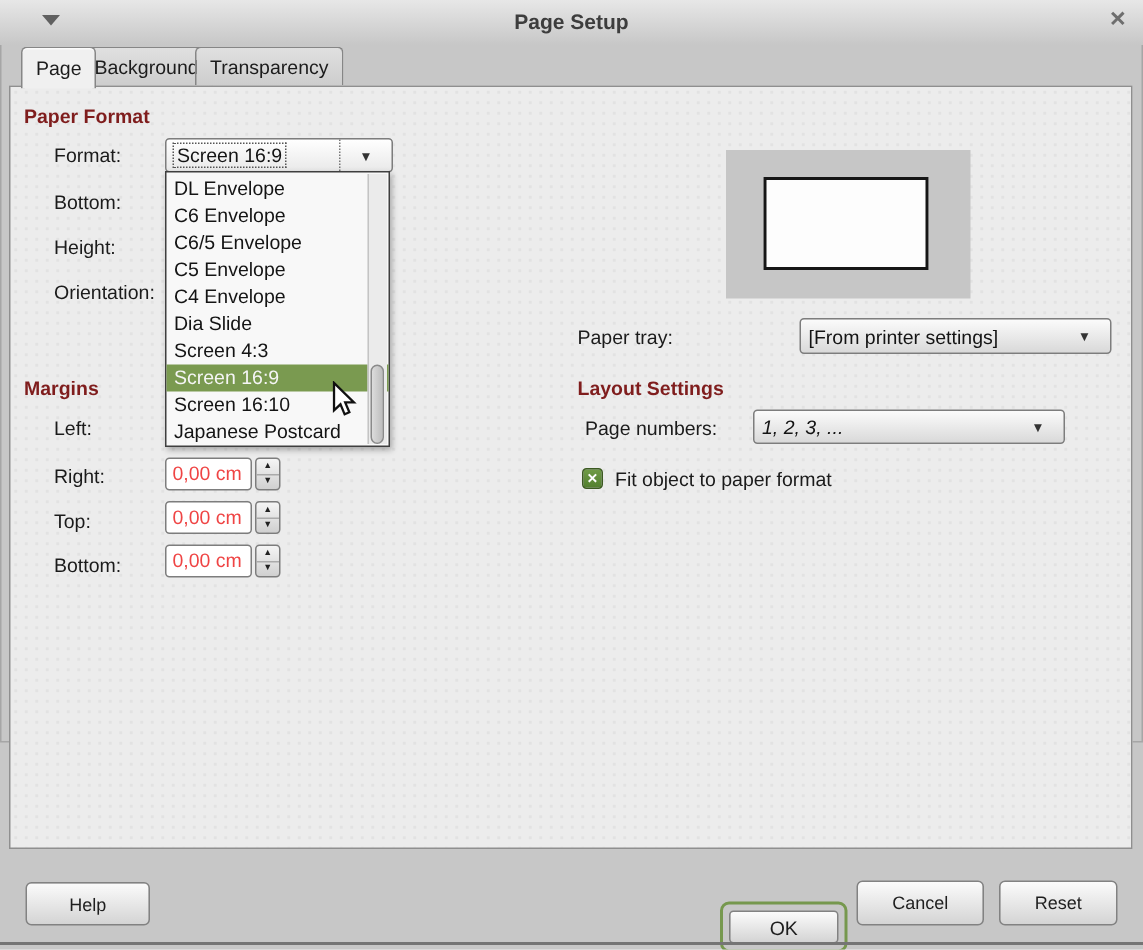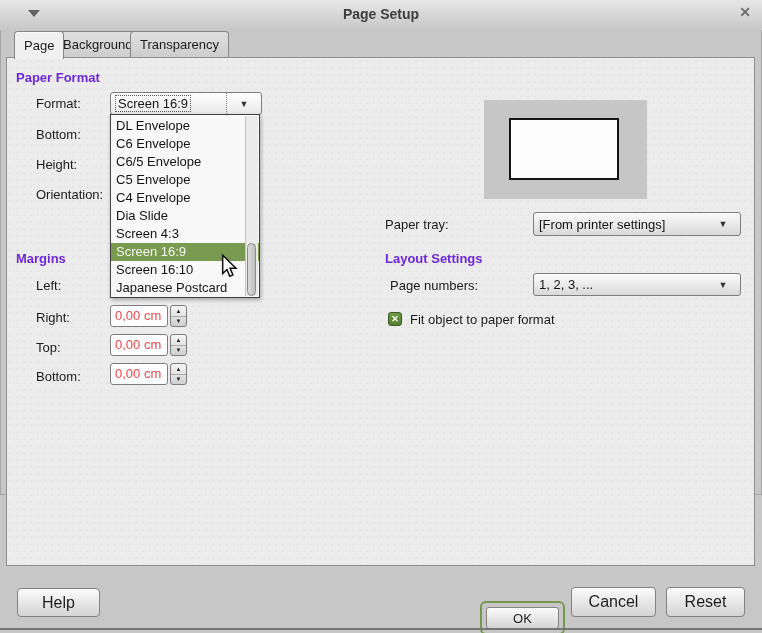--- a/index.html
+++ b/index.html
@@ -6,40 +6,40 @@
   body{width:762px;height:633px;overflow:hidden;font-family:"Liberation Sans",sans-serif;background:#c7c7c7;}
   .window{position:relative;width:762px;height:495px;background:#c7c7c7;box-shadow:inset 0 0 0 1px #a6a6a6;}
   .titlebar{position:absolute;left:0;top:0;right:0;height:30px;background:linear-gradient(#e7e7e7,#c7c7c7);}
   .window-title{position:absolute;left:0;top:6px;width:100%;text-align:center;font-size:14px;font-weight:bold;color:#3d3d3d;}
   .menu-tri{position:absolute;left:28px;top:10px;width:0;height:0;border-left:6px solid transparent;border-right:6px solid transparent;border-top:7px solid #606060;}
   .close-x{position:absolute;right:11px;top:4px;font-size:14px;font-weight:bold;color:#6e6e6e;cursor:default;}
   .tab{position:absolute;top:31px;height:26px;box-sizing:border-box;border:1px solid #868686;border-bottom:none;border-radius:4px 4px 0 0;background:linear-gradient(#e0e0e0,#cdcdcd);font-size:13px;color:#1c1c1c;display:flex;align-items:center;padding:0 9px;}
   .tab.active{background:#f0f0f0;height:28px;z-index:6;box-shadow:inset 0 1px 0 #fbfbfb;}
   .panel{position:absolute;left:6px;top:57px;width:749px;height:509px;box-sizing:border-box;background:#ececec;border:1px solid #8f8f8f;background-image:radial-gradient(#e2e2e2 1px,transparent 1px);background-size:7px 7px;}
   .lbl{position:absolute;font-size:13px;color:#1b1b1b;white-space:nowrap;}
-  .bold{font-weight:bold;color:#6d28d9;}
+  .bold{font-weight:bold;color:#7f1d1d;}
   .combo{position:absolute;display:flex;align-items:stretch;box-sizing:border-box;border:1px solid #7d7d7d;border-radius:3px;background:linear-gradient(#fbfbfb,#d9d9d9);font-size:13px;color:#141414;}
   .combo .val{flex:1;display:flex;align-items:center;padding-left:5px;overflow:hidden;white-space:nowrap;}
   .combo .val .focus{outline:1px dotted #555;padding:0 2px;}
   .combo .arrow-btn{width:34px;display:flex;align-items:center;justify-content:center;color:#333;font-size:9px;border-left:1px dotted #777;}
   .combo.editable{background:linear-gradient(#ffffff,#e9e9e9);}
   .list{position:absolute;left:110px;top:114px;width:150px;height:184px;box-sizing:border-box;background:#f8f8f8;border:1px solid #3f3f3f;z-index:20;box-shadow:1px 2px 4px rgba(0,0,0,0.3);padding-top:2px;}
   .list-item{height:18px;line-height:18px;padding-left:5px;font-size:13px;color:#141414;white-space:nowrap;overflow:hidden;}
   .list-item.selected{background:#7a9a50;color:#f5f5f5;}
   .scrollbar{position:absolute;top:1px;bottom:1px;right:1px;width:12px;background:#ebebeb;border-left:1px solid #c4c4c4;}
   .thumb{position:absolute;left:1px;width:9px;top:127px;height:53px;background:linear-gradient(90deg,#dcdcdc,#bdbdbd);border:1px solid #8a8a8a;border-radius:5px;box-sizing:border-box;}
   .spin-row{position:absolute;display:flex;gap:2px;}
   .spin-input{width:58px;height:22px;box-sizing:border-box;border:1px solid #7d7d7d;border-radius:3px;background:#fff;font-size:13px;color:#ef4444;padding-left:4px;line-height:20px;}
   .spin-btns{width:17px;height:22px;box-sizing:border-box;border:1px solid #7d7d7d;border-radius:3px;background:linear-gradient(#f5f5f5,#d0d0d0);display:flex;flex-direction:column;}
   .spin-btns .sb{flex:1;display:flex;align-items:center;justify-content:center;font-size:6px;color:#222;}
   .spin-btns .sb:first-child{border-bottom:1px solid #aaa;}
   .preview-bg{position:absolute;left:484px;top:100px;width:163px;height:99px;background:#c6c6c6;}
   .preview-paper{position:absolute;left:509px;top:118px;width:110px;height:62px;box-sizing:border-box;background:#fdfdfd;border:2px solid #161616;}
   .checkbox{position:absolute;left:388px;top:312px;width:14px;height:14px;box-sizing:border-box;border:1px solid #3c5a22;border-radius:3px;background:linear-gradient(#6f9b46,#53802f);color:#fff;font-size:9px;font-weight:bold;display:flex;align-items:center;justify-content:center;}
-  .btn{position:absolute;box-sizing:border-box;border:1px solid #828282;border-radius:4px;background:linear-gradient(#fbfbfb,#d4d4d4);font-size:16px;color:#1e1e1e;display:flex;align-items:center;justify-content:center;}
+  .btn{position:absolute;box-sizing:border-box;border:1px solid #828282;border-radius:4px;background:linear-gradient(#fbfbfb,#d4d4d4);font-size:12px;color:#1e1e1e;display:flex;align-items:center;justify-content:center;}
   .ok-ring{position:absolute;left:480px;top:601px;width:85px;height:34px;box-sizing:border-box;border:2px solid #76984e;border-radius:6px;padding:4px;text-align:right;}
   .ok-ring .btn-inner{width:100%;height:100%;box-sizing:border-box;border:1px solid #828282;border-radius:3px;background:linear-gradient(#fbfbfb,#d4d4d4);font-size:13px;color:#1e1e1e;display:flex;align-items:center;justify-content:center;}
   .bottom-edge{position:absolute;left:0;right:0;top:628px;height:2px;background:#757575;}
   .cursor{position:absolute;left:220px;top:254px;z-index:30;}
 </style>
 </head>
 <body>
 
 <div class="window">
 
@@ -109,21 +109,21 @@
   <div class="preview-paper"></div>
 
   <div class="lbl" style="left:385px;top:217px;">Paper tray:</div>
   <div class="combo" style="left:533px;top:212px;width:208px;height:24px;">
     <div class="val">[From printer settings]</div>
     <div class="arrow-btn" style="border-left:none;">▼</div>
   </div>
 
   <div class="lbl bold" style="left:385px;top:251px;">Layout Settings</div>
   <div class="lbl" style="left:390px;top:278px;">Page numbers:</div>
-  <div class="combo" style="left:533px;top:273px;width:208px;height:23px;">
+  <div class="combo" style="left:502px;top:273px;width:208px;height:23px;font-style:italic;">
     <div class="val">1, 2, 3, ...</div>
     <div class="arrow-btn" style="border-left:none;">▼</div>
   </div>
 
   <div class="checkbox">
       <span>✕</span>
     </div>
   <div class="lbl" style="left:410px;top:312px;">Fit object to paper format</div>
 
   <div class="list">

